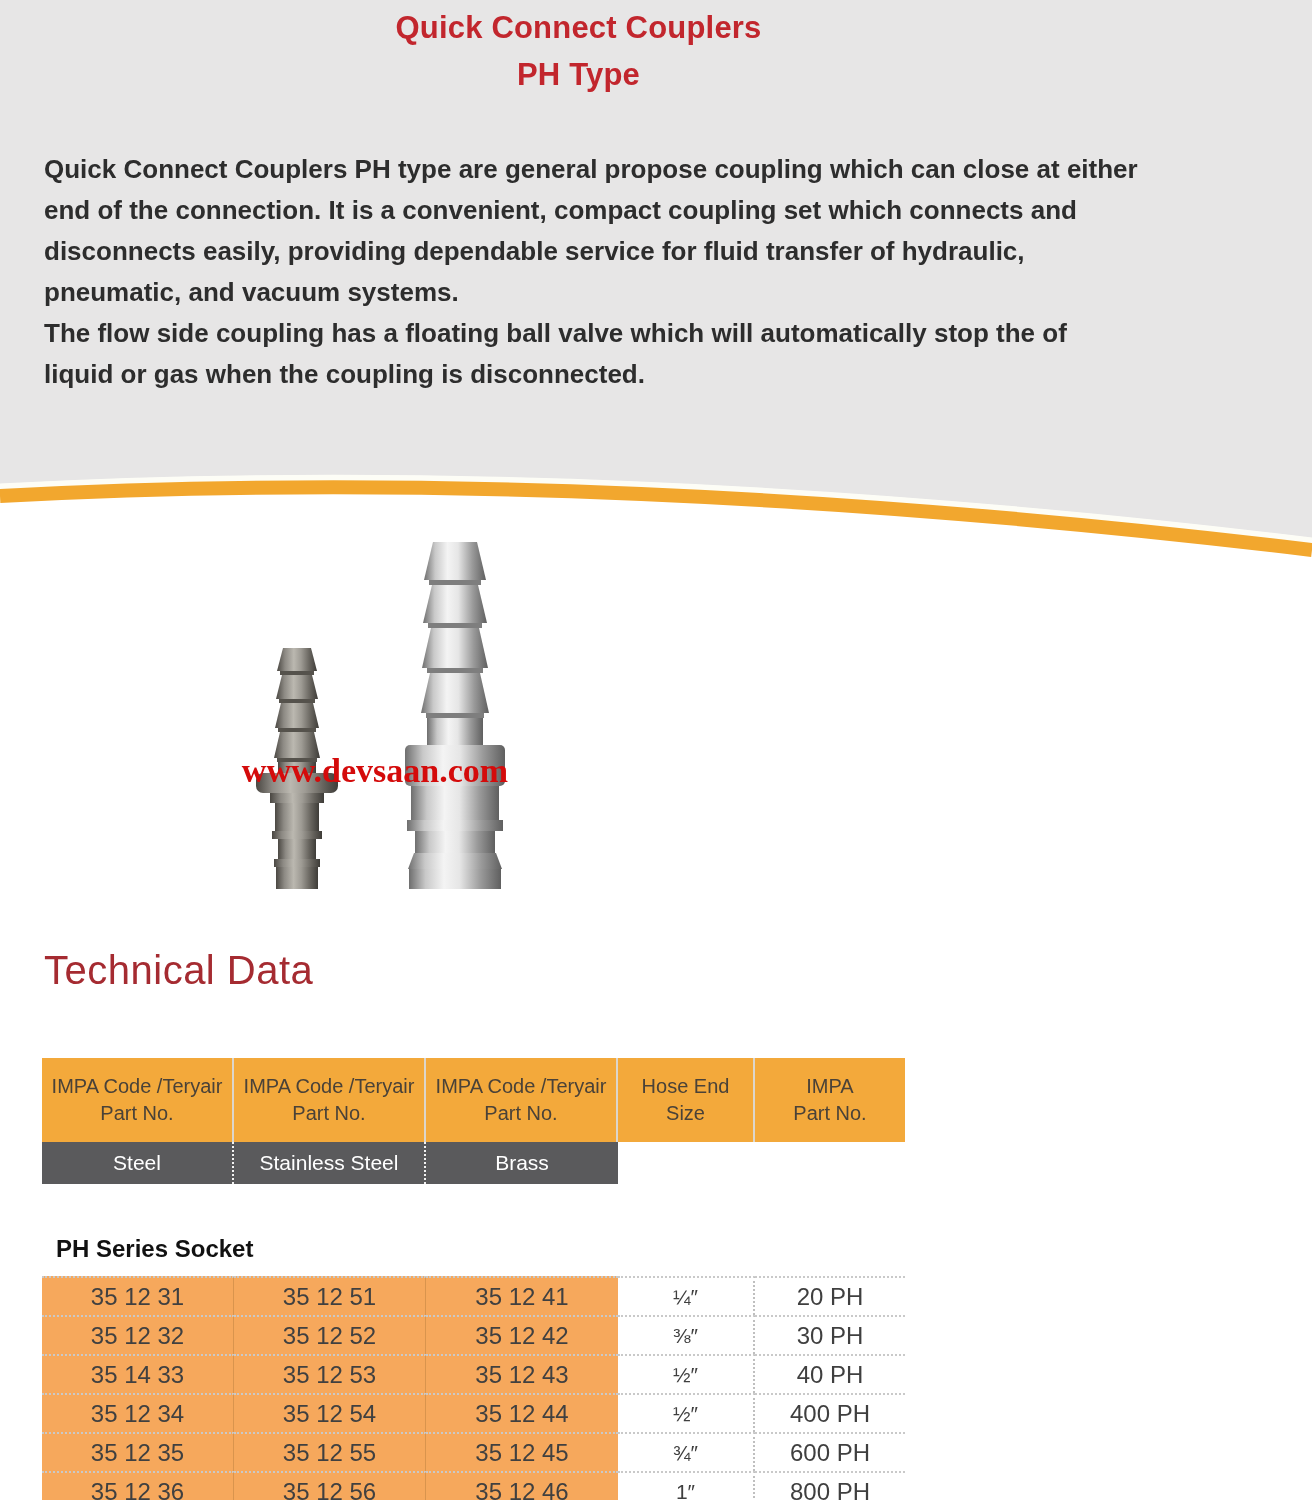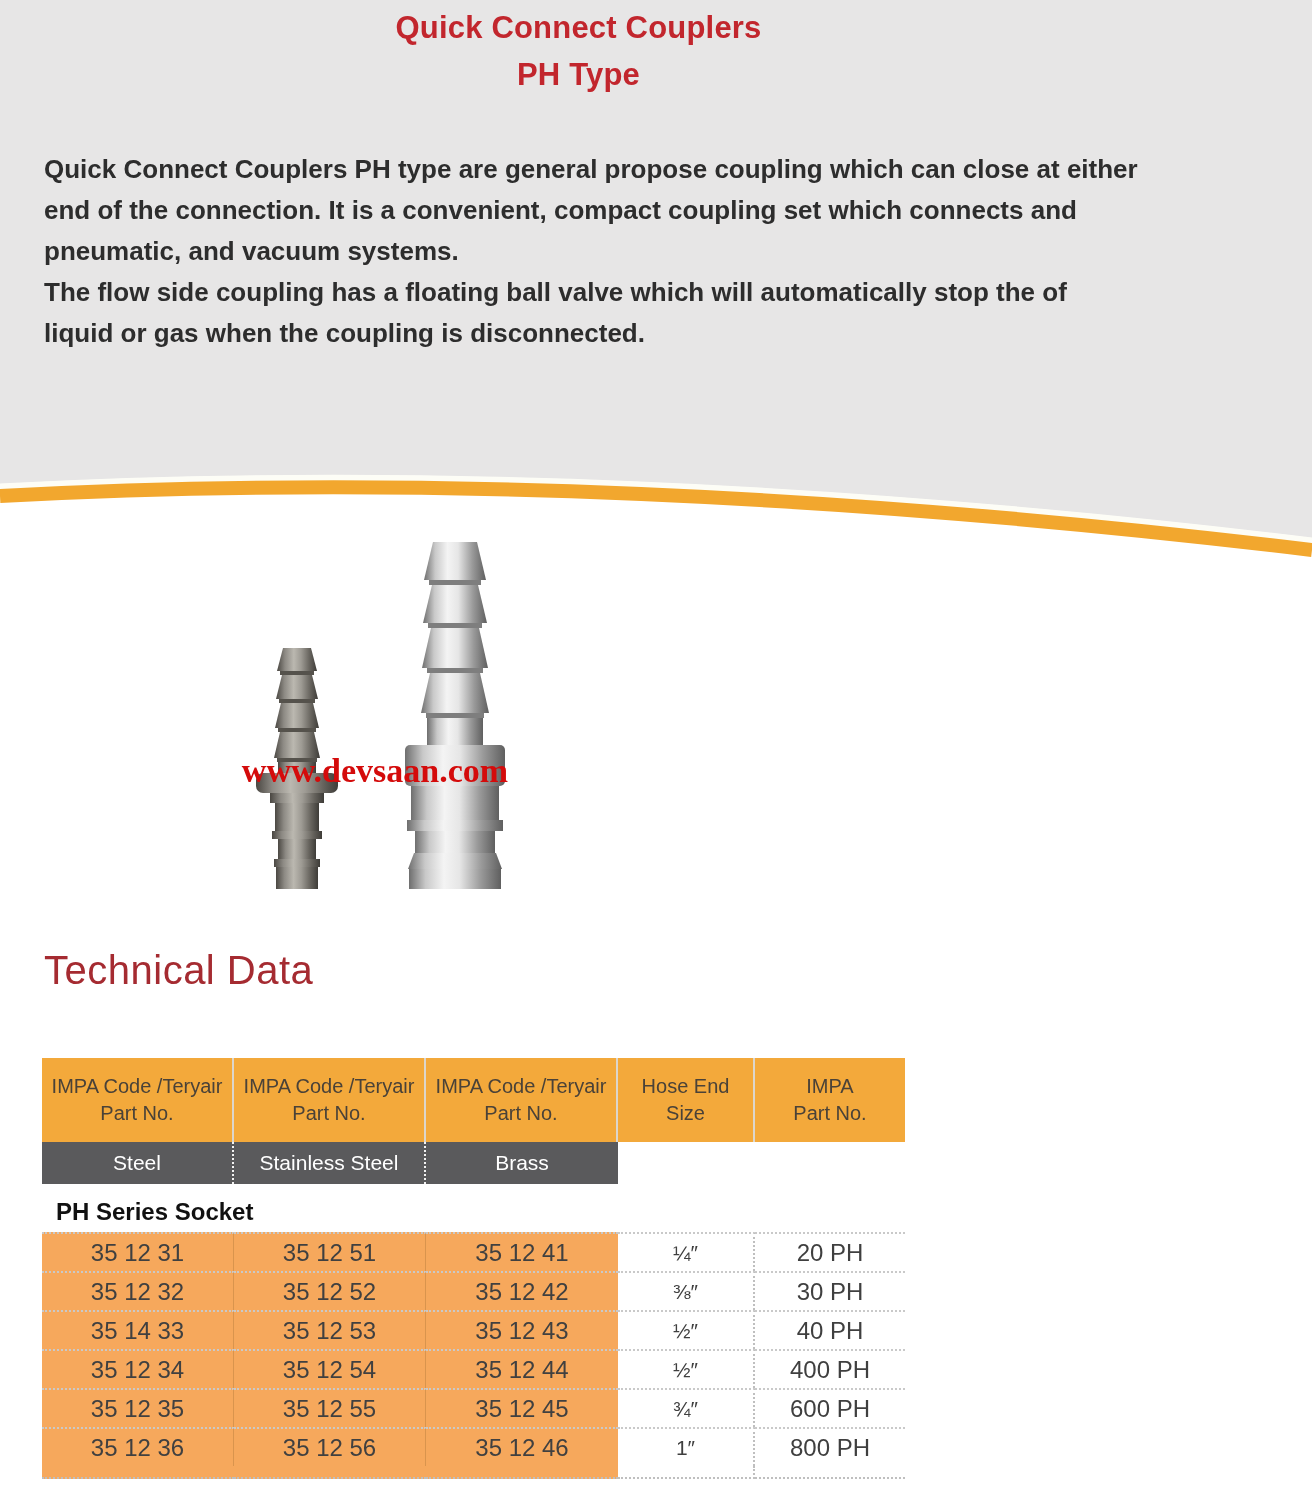--- a/index.html
+++ b/index.html
@@ -37,21 +37,21 @@
     line-height:27px;box-sizing:border-box;
   }
   .th-cell:not(:last-child){border-right:2px solid #DCD6CC;}
   .mat-cell{
     height:42px;background:#5A5A5C;color:#ffffff;font-size:21px;
     display:flex;justify-content:center;align-items:center;box-sizing:border-box;
   }
   .mat-cell.sep{border-right:2px dotted #f2f2f2;}
   .mat-empty{background:transparent;}
   .group-label-row{
-    height:48px;display:flex;align-items:flex-end;padding:0 0 6px 14px;box-sizing:border-box;
+    height:48px;display:flex;align-items:center;padding:0 0 6px 14px;box-sizing:border-box;margin-top:44px;
   }
   .group-label{color:#111111;font-weight:bold;font-size:24px;}
   .data-row .cell{
     height:39px;display:flex;justify-content:center;align-items:center;
     font-size:24px;color:#404040;box-sizing:border-box;
     border-top:2px dotted #C9C9C9;
   }
   .cell.orange{background:#F6A85C;}
   .cell.orange.sep{border-right:1px solid rgba(90,60,10,0.18);}
   .cell.white{background:#ffffff;color:#3F3F3F;}
@@ -70,20 +70,21 @@
 </svg>
 
 <div class="doc-title">
   <div>Quick Connect Couplers</div>
   <div>PH Type</div>
 </div>
 
 <div class="description">
   <div class="dline">Quick Connect Couplers PH type are general propose coupling which can close at either</div>
   <div class="dline">end of the connection. It is a convenient, compact coupling set which connects and</div>
+  <div class="dline">disconnects easily, providing dependable service for fluid transfer of hydraulic,</div>
   <div class="dline">pneumatic, and vacuum systems.</div>
   <div class="dline">The flow side coupling has a floating ball valve which will automatically stop the of</div>
   <div class="dline">liquid or gas when the coupling is disconnected.</div>
 </div>
 
 <svg class="figure-svg" width="300" height="370" viewBox="0 0 300 370">
   <defs>
     <linearGradient id="gradC" x1="0" y1="0" x2="1" y2="0">
       <stop offset="0" stop-color="#6E6E6E"></stop>
       <stop offset="0.18" stop-color="#C9C9C9"></stop>

